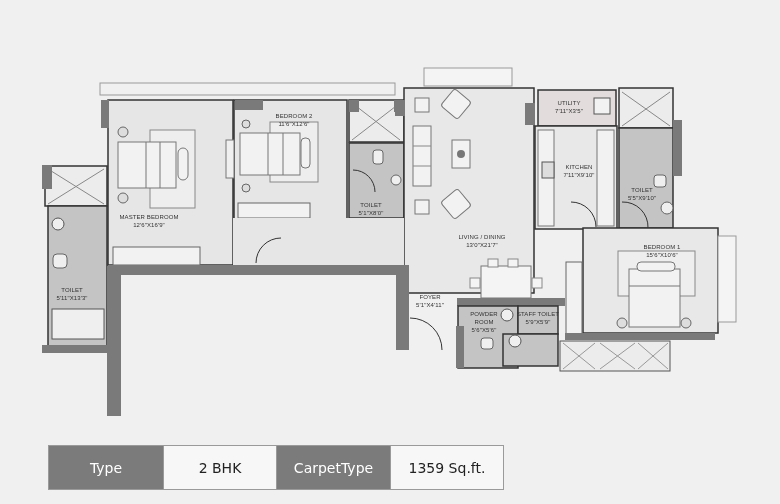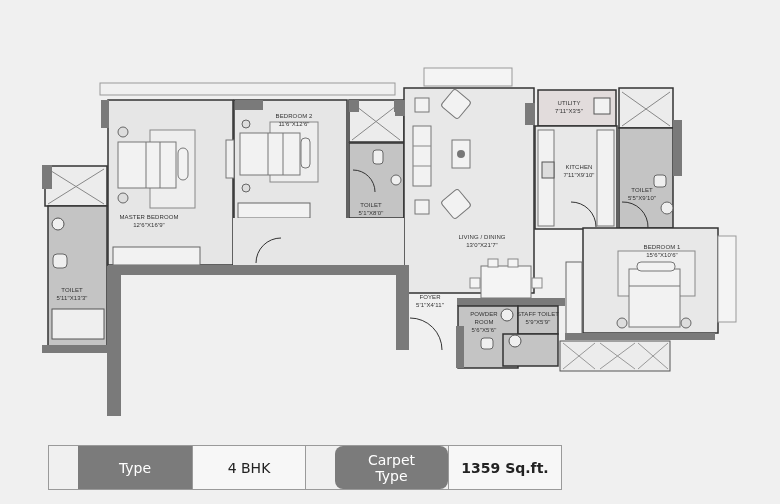--- a/index.html
+++ b/index.html
@@ -1,21 +1,21 @@
 <!DOCTYPE html>
 <html><head>
 <meta charset="utf-8">
 <style>
   html,body{margin:0;padding:0;}
   body{width:780px;height:504px;background:#f0f0f0;position:relative;overflow:hidden;font-family:"DejaVu Sans",sans-serif;}
   #plan{position:absolute;left:0;top:0;width:780px;height:430px;}
   .lbl{font-family:"Liberation Sans",sans-serif;font-size:6px;fill:#333;text-anchor:middle;letter-spacing:0.1px;}
   #spec{position:absolute;left:48px;top:445px;display:flex;border:1px solid #9a9a9a;height:45px;box-sizing:border-box;}
   #spec .cell{display:flex;align-items:center;justify-content:center;text-align:center;box-sizing:border-box;height:100%;font-size:14px;line-height:16px;}
-  #spec .hdr{background:#7b7b7b;color:#fff;margin-left:29px;}
+  #spec .hdr{background:#7b7b7b;color:#fff;}
   #spec .val{background:#f7f7f7;color:#222;border-left:1px solid #9a9a9a;border-right:1px solid #9a9a9a;}
 </style>
 </head>
 <body>
 
 <svg id="plan" viewBox="0 0 780 430" xmlns="http://www.w3.org/2000/svg">
 
   <rect x="100" y="83" width="295" height="12" fill="none" stroke="#999" stroke-width="1"></rect>
   <rect x="424" y="68" width="88" height="18" fill="#f4f4f4" stroke="#999" stroke-width="1"></rect>
 
@@ -178,19 +178,19 @@
   <text class="lbl" x="430" y="307">5'1"X4'11"</text>
   <text class="lbl" x="484" y="316">POWDER</text>
   <text class="lbl" x="484" y="324">ROOM</text>
   <text class="lbl" x="484" y="332">5'6"X5'6"</text>
   <text class="lbl" x="538" y="316">STAFF TOILET</text>
   <text class="lbl" x="538" y="324">5'9"X5'9"</text>
 </svg>
 
 <div id="spec">
   <div class="cell hdr" style="width:114px;">Type</div>
-  <div class="cell val" style="width:114px;">4 BHK</div>
-  <div class="cell hdr" style="width:113px;flex-direction:column;border-radius:8px;">
+  <div class="cell val" style="width:114px;">2 BHK</div>
+  <div class="cell hdr" style="width:113px;flex-direction:row;">
     <span>Carpet</span>
     <span>Type</span>
   </div>
-  <div class="cell val" style="width:113px;border-right:none;font-weight:bold;">1359 Sq.ft.</div>
+  <div class="cell val" style="width:113px;border-right:none;">1359 Sq.ft.</div>
 </div>
 
 </body></html>

